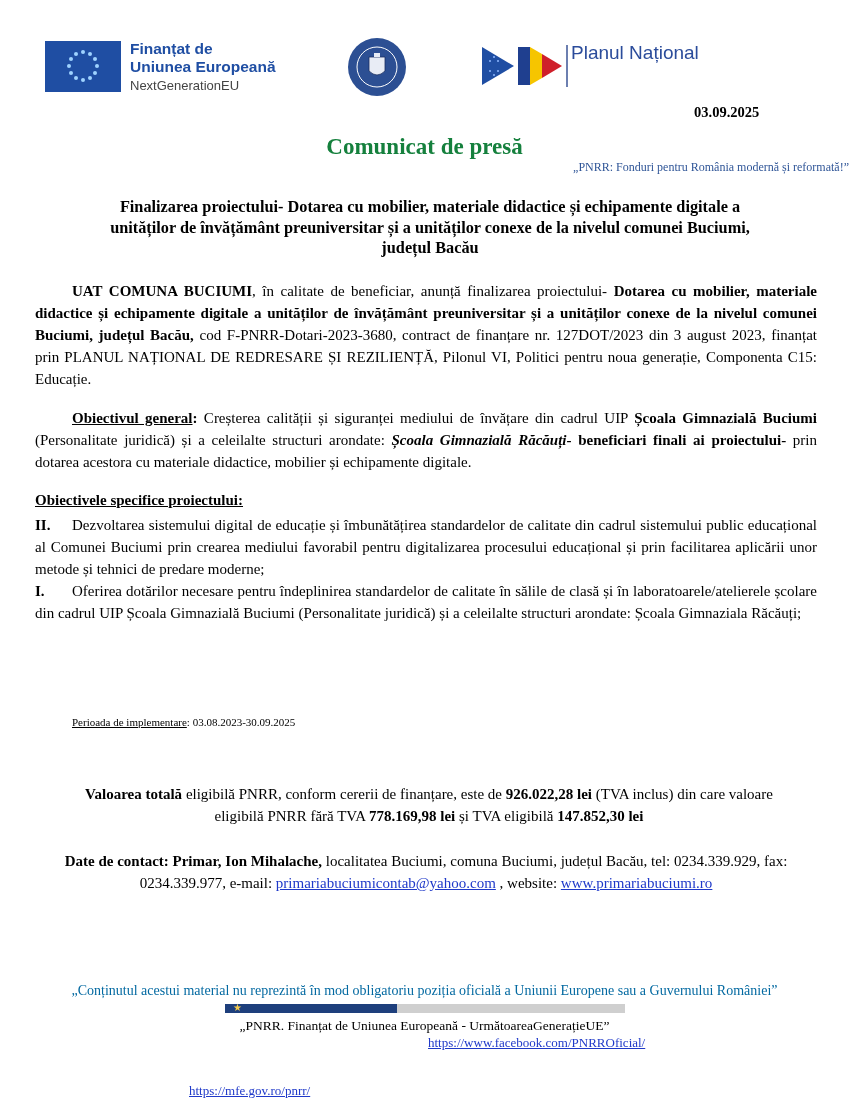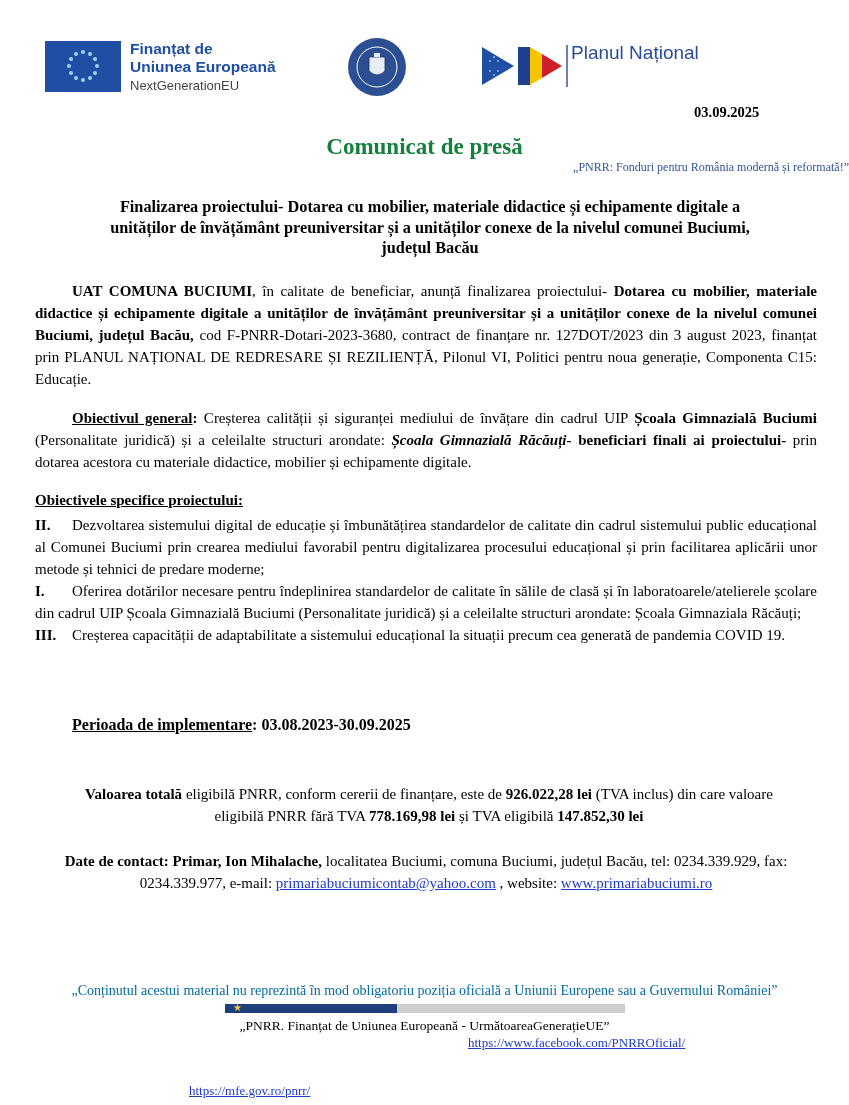--- a/index.html
+++ b/index.html
@@ -26,35 +26,35 @@
   .headline { left: 85px; width: 690px; top: 180px; text-align: center; font-size: 16.3px; font-weight: bold; line-height: 20.5px; margin-top: 17px; }
 
   .para { font-size: 15px; line-height: 22px; text-align: justify; }
   .p1 { left: 35px; width: 782px; top: 280px; text-indent: 37px; }
   .p2 { left: 35px; width: 782px; top: 407px; text-indent: 37px; }
   .u { text-decoration: underline; }
   .spec-title { left: 35px; top: 492px; font-size: 15px; font-weight: bold; text-decoration: underline; }
   .obj-list { left: 35px; width: 782px; top: 514px; }
   .obj-item { display: block; }
   .num { display: inline-block; width: 37px; font-weight: bold; }
-  .period { left: 72px; top: 716px; font-size: 16px; font-weight: bold; }
+  .period { left: 72px; top: 716px; font-size: 11px; font-weight: normal; }
   .value { left: 60px; width: 738px; top: 783px; text-align: center; font-size: 15px; line-height: 22px; }
   .contact { left: 35px; width: 782px; top: 850px; text-align: center; font-size: 15px; line-height: 22px; }
   a.link { color: #1f39c9; }
 
   
   .disclaimer { left: 0; width: 849px; top: 983px; text-align: center; font-size: 14px; color: #0369a1; }
   .bar { left: 225px; top: 1004px; width: 400px; height: 9px; }
   .bar-fill { position: absolute; left: 0; top: 0; height: 9px; background: #1e3f7c; }
   .bar-rest { position: absolute; top: 0; height: 9px; right: 0; background: #cfcfcf; }
   .bar-arrow { position: absolute; left: 0; top: 0; width: 0; height: 0; border-top: 4.5px solid transparent; border-bottom: 4.5px solid transparent; border-left: 9px solid #1e3f7c; }
   .bar-star { position: absolute; left: 8px; top: -1px; color: #f2c94c; font-size: 10px; line-height: 10px; }
   .footer-motto { left: 0; width: 849px; top: 1018px; text-align: center; font-size: 13.5px; }
   .footer-link1 { left: 189px; top: 1035px; font-size: 13px; margin-top: 48px; }
-  .footer-link2 { left: 428px; top: 1035px; font-size: 13px; margin-left: 40px; }
+  .footer-link2 { left: 428px; top: 1035px; font-size: 13px; }
 </style>
 </head>
 <body>
 
 <div class="abs eu-flag">
   <svg width="76" height="51" viewBox="0 0 76 51">
     <g fill="#9fd3ff">
       <circle cx="38" cy="11" r="2"></circle>
         <circle cx="45" cy="13" r="2"></circle>
         <circle cx="50" cy="18" r="2"></circle>
@@ -113,21 +113,20 @@
 <div class="abs headline">Finalizarea proiectului- Dotarea cu mobilier, materiale didactice și echipamente digitale a unităților de învățământ preuniversitar și a unităților conexe de la nivelul comunei Buciumi, județul Bacău</div>
 
 <div class="abs para p1"><b>UAT COMUNA BUCIUMI</b><span>, în calitate de beneficiar, anunță finalizarea proiectului- </span><b>Dotarea cu mobilier, materiale didactice și echipamente digitale a unităților de învățământ preuniversitar și a unităților conexe de la nivelul comunei Buciumi, județul Bacău,</b><span> cod F-PNRR-Dotari-2023-3680, contract de finanțare nr. 127DOT/2023 din 3 august 2023, finanțat prin PLANUL NAȚIONAL DE REDRESARE ȘI REZILIENȚĂ, Pilonul VI, Politici pentru noua generație, Componenta C15: Educație.</span></div>
 
 <div class="abs para p2"><b class="u">Obiectivul general</b><b>:</b><span> Creșterea calității și siguranței mediului de învățare din cadrul UIP </span><b>Școala Gimnazială Buciumi</b><span> (Personalitate juridică) și a celeilalte structuri arondate: </span><b><i>Școala Gimnazială Răcăuți</i></b><b>- beneficiari finali ai proiectului-</b><span> prin dotarea acestora cu materiale didactice, mobilier și echipamente digitale.</span></div>
 
 <div class="abs spec-title">Obiectivele specifice proiectului:</div>
 <div class="abs para obj-list">
   <span class="obj-item"><span class="num">II.</span><span>Dezvoltarea sistemului digital de educație și îmbunătățirea standardelor de calitate din cadrul sistemului public educațional al Comunei Buciumi prin crearea mediului favorabil pentru digitalizarea procesului educațional și prin facilitarea aplicării unor metode și tehnici de predare moderne;</span></span>
   <span class="obj-item"><span class="num">I.</span><span>Oferirea dotărilor necesare pentru îndeplinirea standardelor de calitate în sălile de clasă și în laboratoarele/atelierele școlare din cadrul UIP Școala Gimnazială Buciumi (Personalitate juridică) și a celeilalte structuri arondate: Școala Gimnaziala Răcăuți;</span></span>
-  <span class="obj-item"><span class="num">III.</span><span>Creșterea capacității de adaptabilitate a sistemului educațional la situații precum cea generată de pandemia COVID 19.</span></span>
 </div>
 
 <div class="abs period"><span class="u">Perioada de implementare</span><span>: 03.08.2023-30.09.2025</span></div>
 
 <div class="abs value"><b>Valoarea totală</b><span> eligibilă PNRR, conform cererii de finanțare, este de </span><b>926.022,28  lei</b><span> (TVA inclus) din care valoare eligibilă PNRR fără TVA </span><b>778.169,98 lei</b><span>  și TVA eligibilă </span><b>147.852,30 lei</b></div>
 
 <div class="abs contact"><b>Date de contact: Primar, Ion Mihalache,</b><span> localitatea Buciumi, comuna Buciumi, județul Bacău, tel: 0234.339.929, fax: 0234.339.977, e-mail: </span><a class="link" href="#">primariabuciumicontab@yahoo.com</a><span> , website: </span><a class="link" href="#">www.primariabuciumi.ro</a></div>
 
 <div class="abs disclaimer">„Conținutul acestui material nu reprezintă în mod obligatoriu poziția oficială a Uniunii Europene sau a Guvernului României”</div>
 <div class="abs bar">

